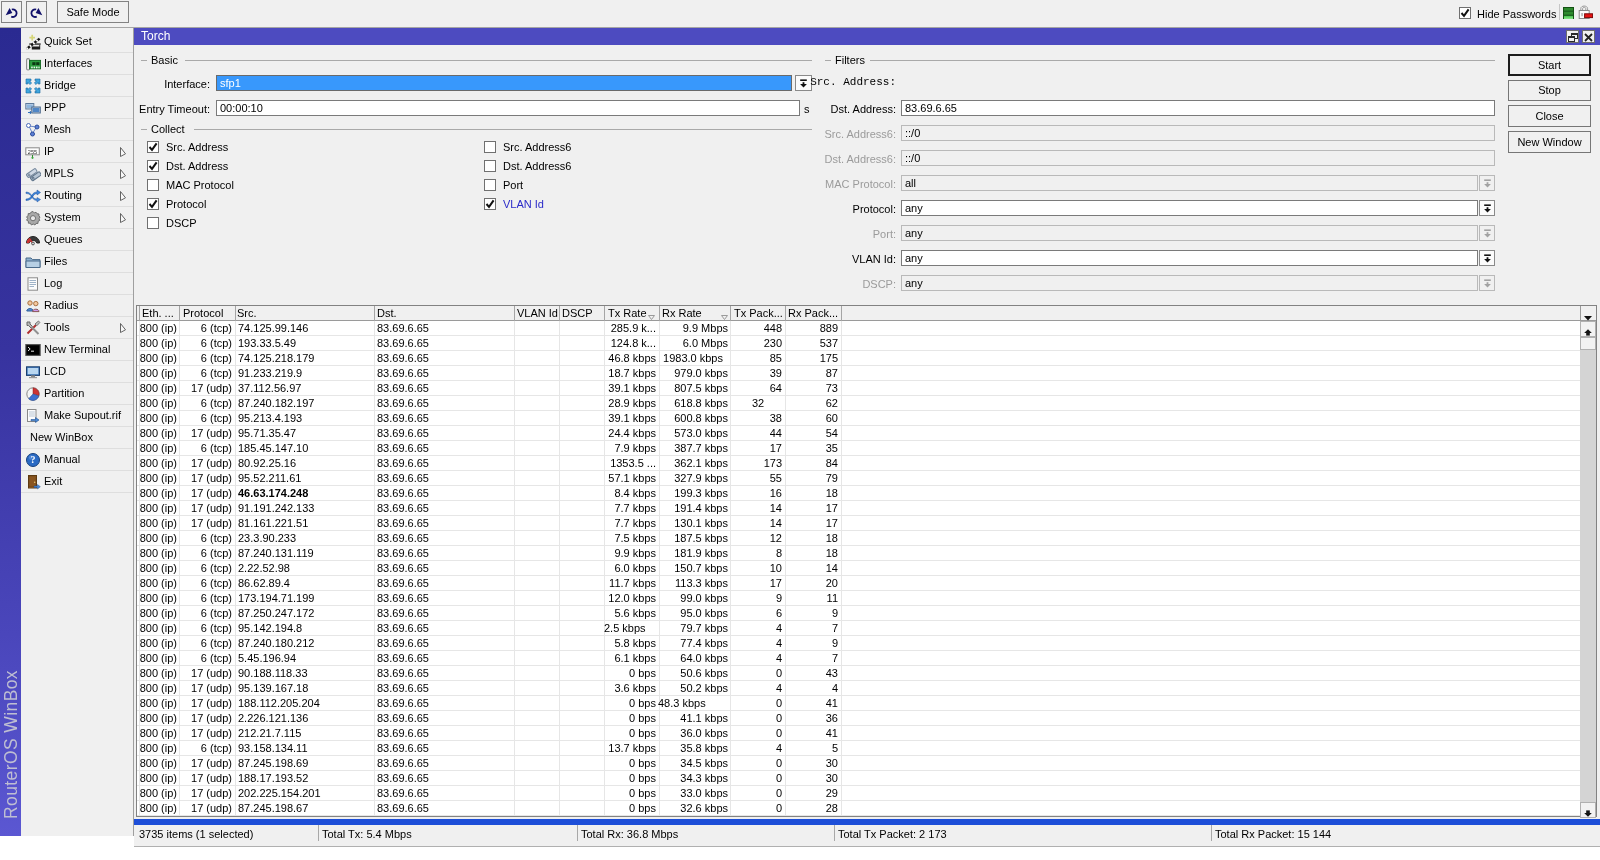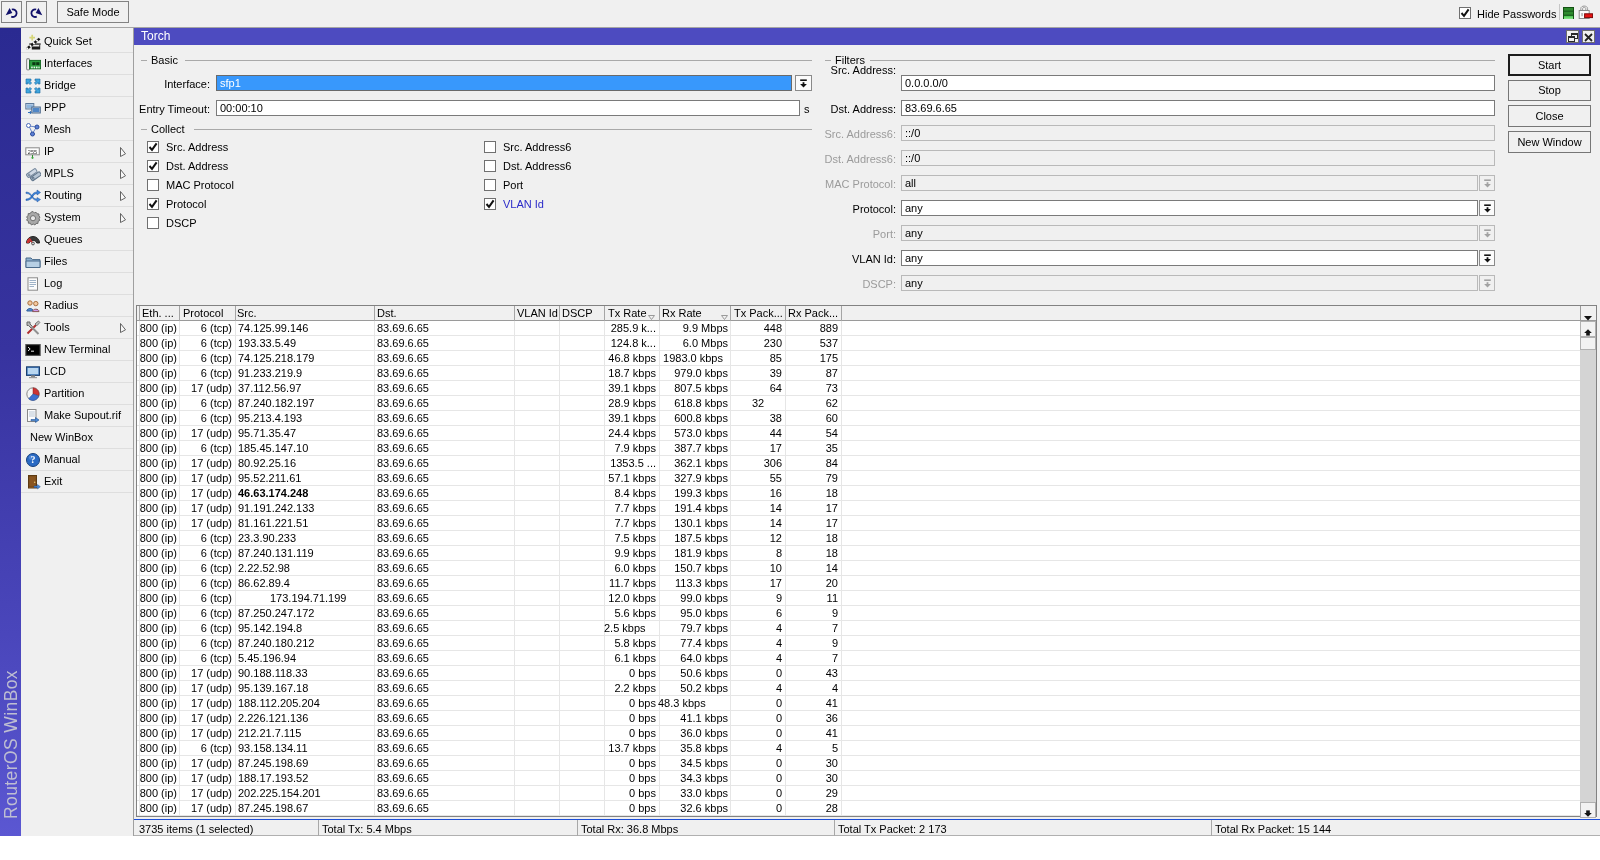--- a/index.html
+++ b/index.html
@@ -322,22 +322,21 @@
 <div class="cb" style="left:484px;top:141px;"></div>
 <div class="abs" style="left:503px;top:141px;">Src. Address6</div>
 <div class="cb" style="left:484px;top:160px;"></div>
 <div class="abs" style="left:503px;top:160px;">Dst. Address6</div>
 <div class="cb" style="left:484px;top:179px;"></div>
 <div class="abs" style="left:503px;top:179px;">Port</div>
 <div class="cb" style="left:484px;top:198px;"><svg width="10" height="10" viewBox="0 0 10 10">
         <polyline points="1.5,5 4,7.8 8.6,1.4" fill="none" stroke="#111" stroke-width="2"></polyline>
       </svg></div>
 <div class="abs" style="left:503px;top:198px;color:#2a2ac8;">VLAN Id</div>
-<div class="flabel" style="left:796px;top:64px;">Src. Address:</div>
-<div class="field" style="left:901px;top:75px;width:594px;height:16px;">0.0.0.0/0</div>
+<div class="flabel" style="left:796px;top:76px;font-family:Liberation Mono, monospace;">Src. Address:</div>
 <div class="flabel" style="left:796px;top:103px;">Dst. Address:</div>
 <div class="field" style="left:901px;top:100px;width:594px;height:16px;">83.69.6.65</div>
 <div class="flabel dim" style="left:796px;top:128px;">Src. Address6:</div>
 <div class="field dis" style="left:901px;top:125px;width:594px;height:16px;">::/0</div>
 <div class="flabel dim" style="left:796px;top:153px;">Dst. Address6:</div>
 <div class="field dis" style="left:901px;top:150px;width:594px;height:16px;">::/0</div>
 <div class="flabel dim" style="left:796px;top:178px;">MAC Protocol:</div>
 <div class="field dis" style="left:901px;top:175px;width:577px;height:16px;">all</div>
 <div class="btn" style="left:1479px;top:175px;width:16px;height:16px;border-color:#b9b9b9;"><span style="position:relative;top:2px;"><svg width="9" height="9" viewBox="0 0 9 9">
           <rect x="1.2" y="0.4" width="6.6" height="1.6" fill="#a2a2a2"></rect>
@@ -502,21 +501,21 @@
 <div class="cell" style="left:521px;top:135px;width:70px;text-align:right;">387.7 kbps</div>
 <div class="cell" style="left:597px;top:135px;width:48px;text-align:right;">17</div>
 <div class="cell" style="left:650px;top:135px;width:51px;text-align:right;">35</div>
 <div class="abs" style="left:0;top:150px;width:1443px;height:15px;border-bottom:1px solid #e6e6e6;"></div>
 <div class="cell" style="left:0px;top:150px;width:40px;text-align:right;">800 (ip)</div>
 <div class="cell" style="left:44px;top:150px;width:51px;text-align:right;">17 (udp)</div>
 <div class="cell" style="left:101px;top:150px;width:130px;">80.92.25.16</div>
 <div class="cell" style="left:240px;top:150px;width:130px;">83.69.6.65</div>
 <div class="cell" style="left:467px;top:150px;width:52px;text-align:right;">1353.5 ...</div>
 <div class="cell" style="left:521px;top:150px;width:70px;text-align:right;">362.1 kbps</div>
-<div class="cell" style="left:597px;top:150px;width:48px;text-align:right;">306</div>
+<div class="cell" style="left:597px;top:150px;width:48px;text-align:right;">173</div>
 <div class="cell" style="left:650px;top:150px;width:51px;text-align:right;">84</div>
 <div class="abs" style="left:0;top:165px;width:1443px;height:15px;border-bottom:1px solid #e6e6e6;"></div>
 <div class="cell" style="left:0px;top:165px;width:40px;text-align:right;">800 (ip)</div>
 <div class="cell" style="left:44px;top:165px;width:51px;text-align:right;">17 (udp)</div>
 <div class="cell" style="left:101px;top:165px;width:130px;">95.52.211.61</div>
 <div class="cell" style="left:240px;top:165px;width:130px;">83.69.6.65</div>
 <div class="cell" style="left:467px;top:165px;width:52px;text-align:right;">57.1 kbps</div>
 <div class="cell" style="left:521px;top:165px;width:70px;text-align:right;">327.9 kbps</div>
 <div class="cell" style="left:597px;top:165px;width:48px;text-align:right;">55</div>
 <div class="cell" style="left:650px;top:165px;width:51px;text-align:right;">79</div>
@@ -579,21 +578,21 @@
 <div class="cell" style="left:44px;top:270px;width:51px;text-align:right;">6 (tcp)</div>
 <div class="cell" style="left:101px;top:270px;width:130px;">86.62.89.4</div>
 <div class="cell" style="left:240px;top:270px;width:130px;">83.69.6.65</div>
 <div class="cell" style="left:467px;top:270px;width:52px;text-align:right;">11.7 kbps</div>
 <div class="cell" style="left:521px;top:270px;width:70px;text-align:right;">113.3 kbps</div>
 <div class="cell" style="left:597px;top:270px;width:48px;text-align:right;">17</div>
 <div class="cell" style="left:650px;top:270px;width:51px;text-align:right;">20</div>
 <div class="abs" style="left:0;top:285px;width:1443px;height:15px;border-bottom:1px solid #e6e6e6;"></div>
 <div class="cell" style="left:0px;top:285px;width:40px;text-align:right;">800 (ip)</div>
 <div class="cell" style="left:44px;top:285px;width:51px;text-align:right;">6 (tcp)</div>
-<div class="cell" style="left:101px;top:285px;width:130px;margin-left:32px;">173.194.71.199</div>
+<div class="cell" style="left:101px;top:285px;width:130px;">173.194.71.199</div>
 <div class="cell" style="left:240px;top:285px;width:130px;">83.69.6.65</div>
 <div class="cell" style="left:467px;top:285px;width:52px;text-align:right;">12.0 kbps</div>
 <div class="cell" style="left:521px;top:285px;width:70px;text-align:right;">99.0 kbps</div>
 <div class="cell" style="left:597px;top:285px;width:48px;text-align:right;">9</div>
 <div class="cell" style="left:650px;top:285px;width:51px;text-align:right;">11</div>
 <div class="abs" style="left:0;top:300px;width:1443px;height:15px;border-bottom:1px solid #e6e6e6;"></div>
 <div class="cell" style="left:0px;top:300px;width:40px;text-align:right;">800 (ip)</div>
 <div class="cell" style="left:44px;top:300px;width:51px;text-align:right;">6 (tcp)</div>
 <div class="cell" style="left:101px;top:300px;width:130px;">87.250.247.172</div>
 <div class="cell" style="left:240px;top:300px;width:130px;">83.69.6.65</div>
@@ -635,21 +634,21 @@
 <div class="cell" style="left:240px;top:360px;width:130px;">83.69.6.65</div>
 <div class="cell" style="left:467px;top:360px;width:52px;text-align:right;">0 bps</div>
 <div class="cell" style="left:521px;top:360px;width:70px;text-align:right;">50.6 kbps</div>
 <div class="cell" style="left:597px;top:360px;width:48px;text-align:right;">0</div>
 <div class="cell" style="left:650px;top:360px;width:51px;text-align:right;">43</div>
 <div class="abs" style="left:0;top:375px;width:1443px;height:15px;border-bottom:1px solid #e6e6e6;"></div>
 <div class="cell" style="left:0px;top:375px;width:40px;text-align:right;">800 (ip)</div>
 <div class="cell" style="left:44px;top:375px;width:51px;text-align:right;">17 (udp)</div>
 <div class="cell" style="left:101px;top:375px;width:130px;">95.139.167.18</div>
 <div class="cell" style="left:240px;top:375px;width:130px;">83.69.6.65</div>
-<div class="cell" style="left:467px;top:375px;width:52px;text-align:right;">2.2 kbps</div>
+<div class="cell" style="left:467px;top:375px;width:52px;text-align:right;">3.6 kbps</div>
 <div class="cell" style="left:521px;top:375px;width:70px;text-align:right;">50.2 kbps</div>
 <div class="cell" style="left:597px;top:375px;width:48px;text-align:right;">4</div>
 <div class="cell" style="left:650px;top:375px;width:51px;text-align:right;">4</div>
 <div class="abs" style="left:0;top:390px;width:1443px;height:15px;border-bottom:1px solid #e6e6e6;"></div>
 <div class="cell" style="left:0px;top:390px;width:40px;text-align:right;">800 (ip)</div>
 <div class="cell" style="left:44px;top:390px;width:51px;text-align:right;">17 (udp)</div>
 <div class="cell" style="left:101px;top:390px;width:130px;">188.112.205.204</div>
 <div class="cell" style="left:240px;top:390px;width:130px;">83.69.6.65</div>
 <div class="cell" style="left:467px;top:390px;width:52px;text-align:right;">0 bps</div>
 <div class="cell" style="left:521px;top:390px;width:70px;">48.3 kbps</div>
@@ -727,21 +726,21 @@
         </div>
         <div class="abs" style="left:0;top:16px;width:16px;height:13px;background:#f2f2f2;border:1px solid #b0b0b0;"></div>
         <div class="abs" style="left:0;top:481px;width:16px;height:16px;background:#f2f2f2;border:1px solid #b0b0b0;">
           <span style="position:absolute;left:3px;top:4px;"><svg width="8" height="7" viewBox="0 0 8 7">
               <rect x="2.2" y="0.4" width="3.6" height="2.6" fill="#141414"></rect>
               <polygon points="0.2,3 7.8,3 4,6.8" fill="#141414"></polygon>
             </svg></span>
         </div>
       </div>
 </div>
-<div class="abs" style="left:134px;top:819px;width:1466px;height:17px;background:#f0f0f0;border-top:1px solid #1d4ed8;border-bottom:1px solid #b0b0b0;">
+<div class="abs" style="left:134px;top:819px;width:1466px;height:28px;background:#f0f0f0;border-top:6px solid #1d4ed8;border-bottom:1px solid #b0b0b0;">
 <div class="abs" style="left:184px;top:0;width:1px;height:16px;background:#a8a8a8;"></div>
 <div class="abs" style="left:443px;top:0;width:1px;height:16px;background:#a8a8a8;"></div>
 <div class="abs" style="left:700px;top:0;width:1px;height:16px;background:#a8a8a8;"></div>
 <div class="abs" style="left:1077px;top:0;width:1px;height:16px;background:#a8a8a8;"></div>
 <div class="abs" style="left:5px;top:3px;white-space:nowrap;">3735 items (1 selected)</div>
 <div class="abs" style="left:188px;top:3px;white-space:nowrap;">Total Tx: 5.4 Mbps</div>
 <div class="abs" style="left:447px;top:3px;white-space:nowrap;">Total Rx: 36.8 Mbps</div>
 <div class="abs" style="left:704px;top:3px;white-space:nowrap;">Total Tx Packet: 2 173</div>
 <div class="abs" style="left:1081px;top:3px;white-space:nowrap;">Total Rx Packet: 15 144</div>
 </div>

